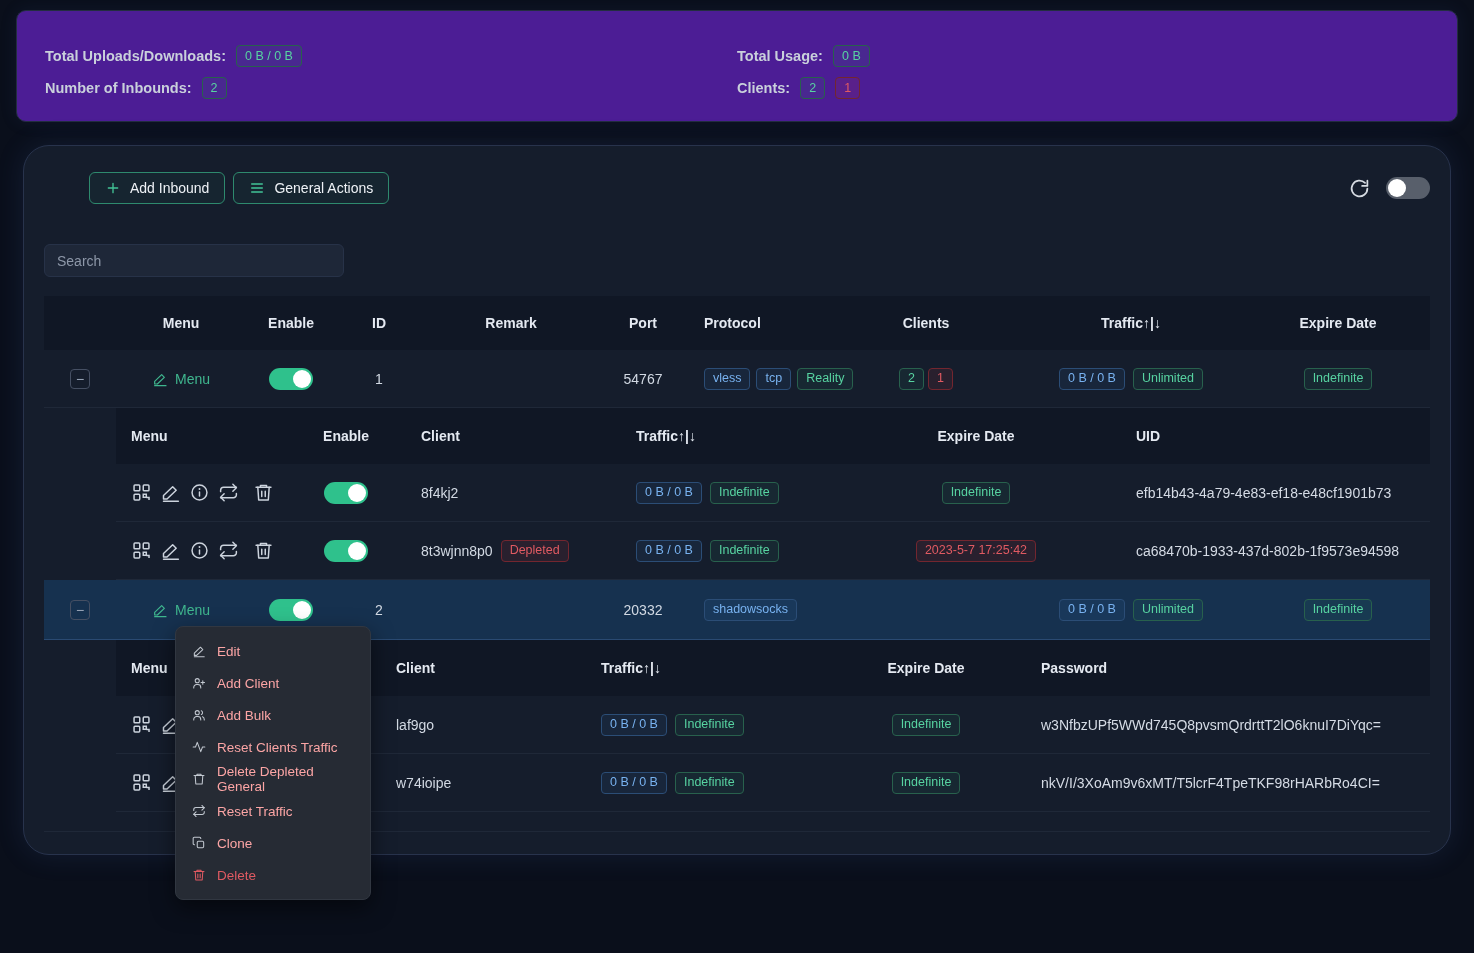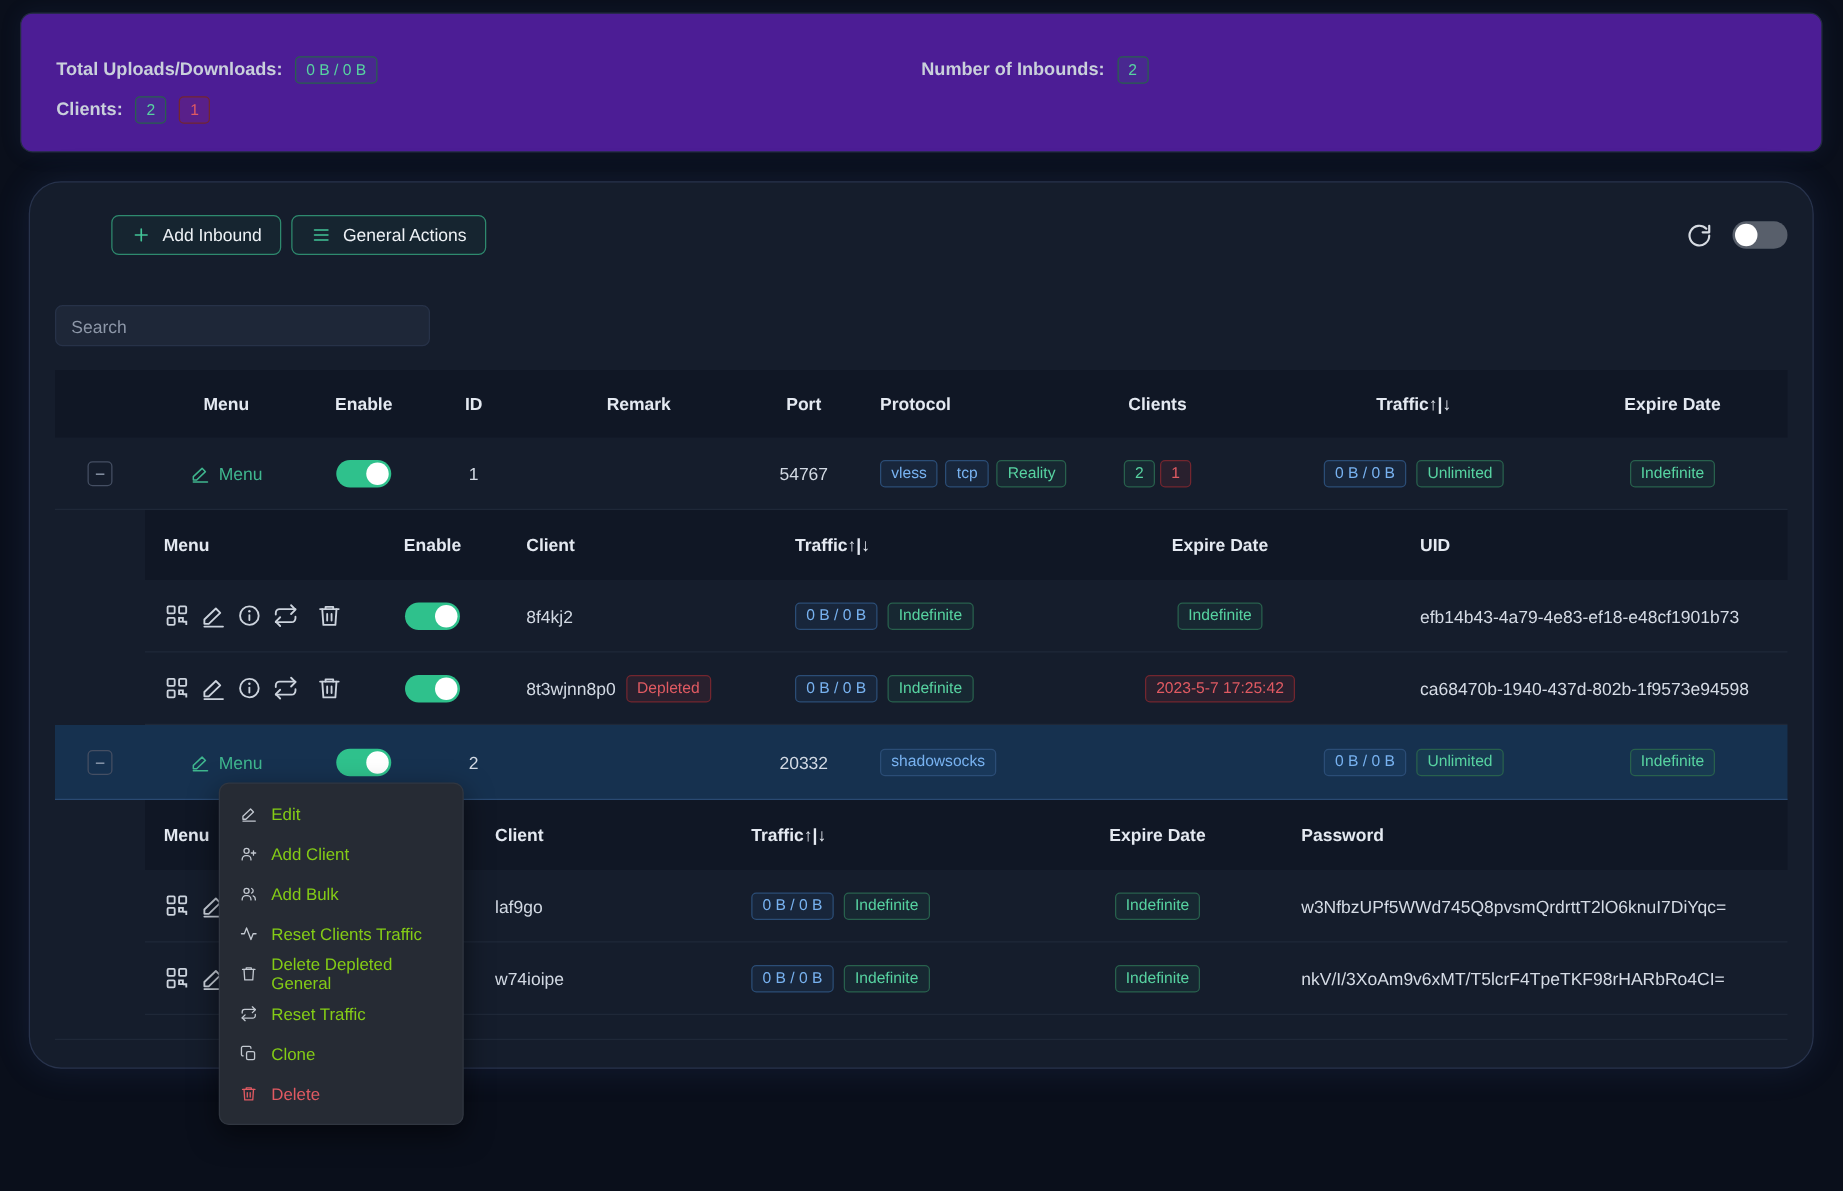--- a/index.html
+++ b/index.html
@@ -76,33 +76,37 @@
   .icon-btn { width:21px; height:21px; display:inline-flex; color:#ccd3dd; cursor:pointer; flex:none; }
   .icon-btn.gap-left { margin-left:6px; }
   svg { width:100%; height:100%; display:block; }
   .ico { width:16px; height:16px; display:inline-flex; flex:none; }
 
   
   .context-menu { position:absolute; left:175px; top:626px; width:196px; background:#262b34;
     border:1px solid #313741; border-radius:8px; padding:8px 0; z-index:20;
     box-shadow:0 8px 22px rgba(0,0,0,.5); }
   .cm-item { display:flex; align-items:center; gap:11px; height:32px; padding:0 16px;
-    color:#84cc16; font-size:13.5px; cursor:pointer; }
+    color:#fca5a5; font-size:13.5px; cursor:pointer; }
   .cm-item .ico { width:14px; height:14px; color:#c2c8d0; }
   .cm-item.danger, .cm-item.danger .ico { color:var(--badge-red,#e5484d); }
 </style>
 </head>
 <body>
 
 <div class="page">
 
   <section class="stats-card">
     <div class="stat">
       <span class="stat-label">Total Uploads/Downloads:</span>
       <span class="badge b-green">0 B / 0 B</span>
+    </div>
+    <div class="stat">
+      <span class="stat-label">Total Usage:</span>
+      <span class="badge b-green">0 B</span>
     </div>
     <div class="stat">
       <span class="stat-label">Number of Inbounds:</span>
       <span class="badge b-green">2</span>
     </div>
     <div class="stat">
       <span class="stat-label">Clients:</span>
       <span class="badge b-green">2</span>
       <span class="badge b-red">1</span>
     </div>
@@ -307,21 +311,21 @@
             <span>8t3wjnn8p0</span>
             <span class="badge b-red">Depleted</span>
           </div>
           <div class="td pl50">
             <span class="badge b-blue">0 B / 0 B</span>
             <span class="badge b-green">Indefinite</span>
           </div>
           <div class="td center">
               <span class="badge b-red">2023-5-7 17:25:42</span>
             </div>
-          <div class="td pl40 mono-ish">ca68470b-1940-437d-802b-1f9573e94598</div>
+          <div class="td pl40 mono-ish">ca68470b-1933-437d-802b-1f9573e94598</div>
         </div>
       </div>
 
       <div class="trow main-cols selected">
         <div class="td center">
             <button class="expand">−</button>
           </div>
         <div class="td center">
           <span class="menu-link">
             <span class="ico">

